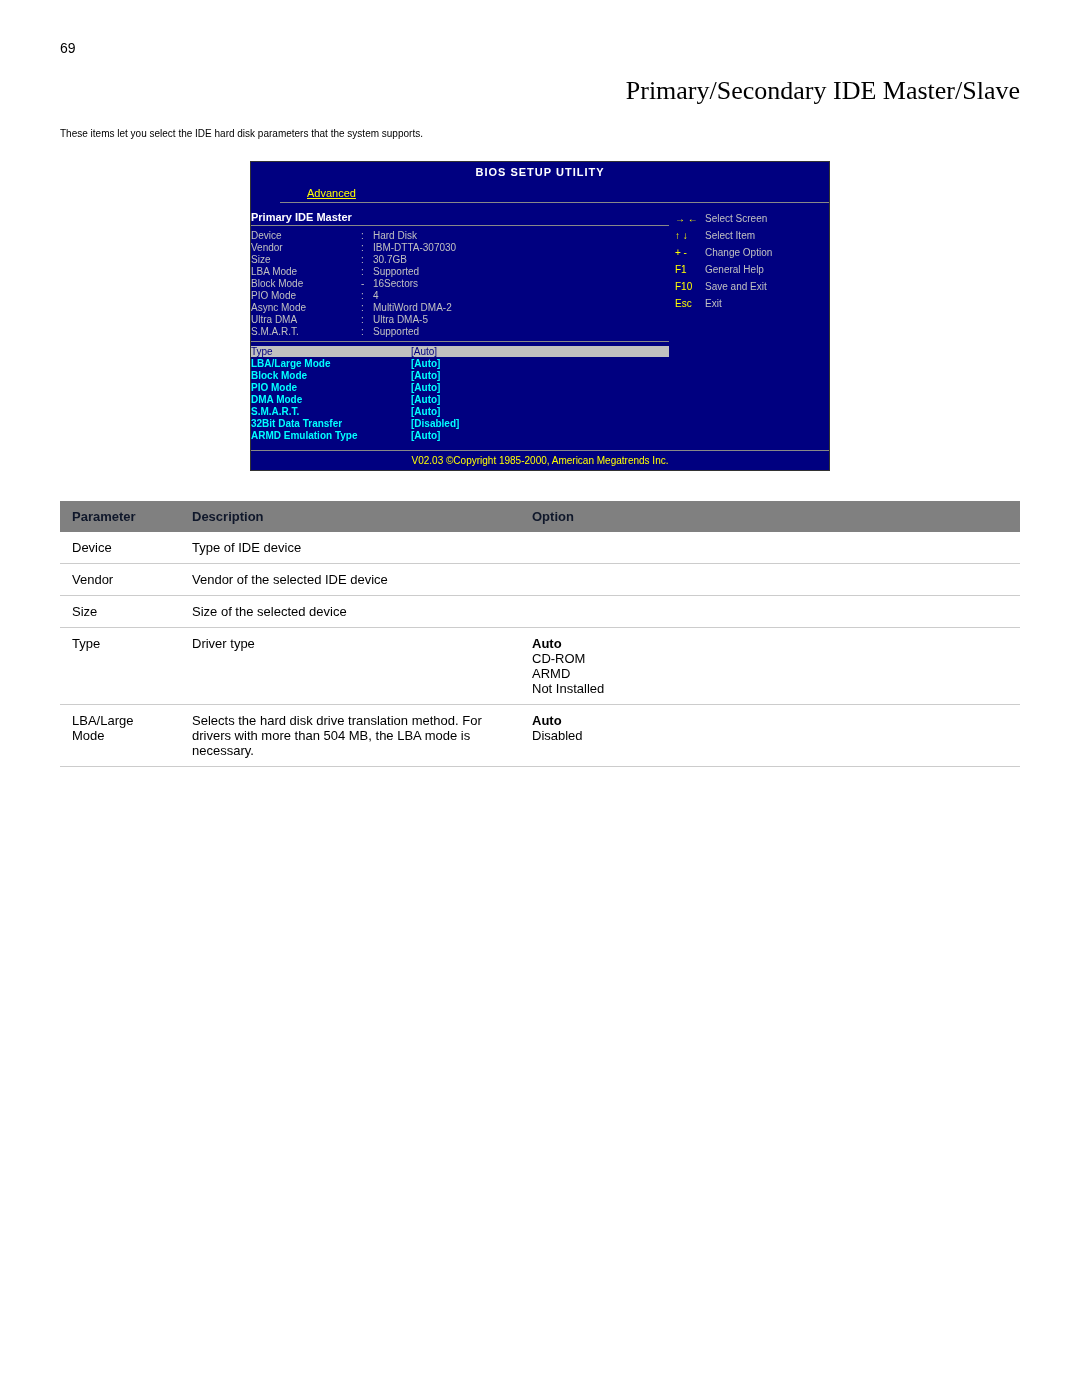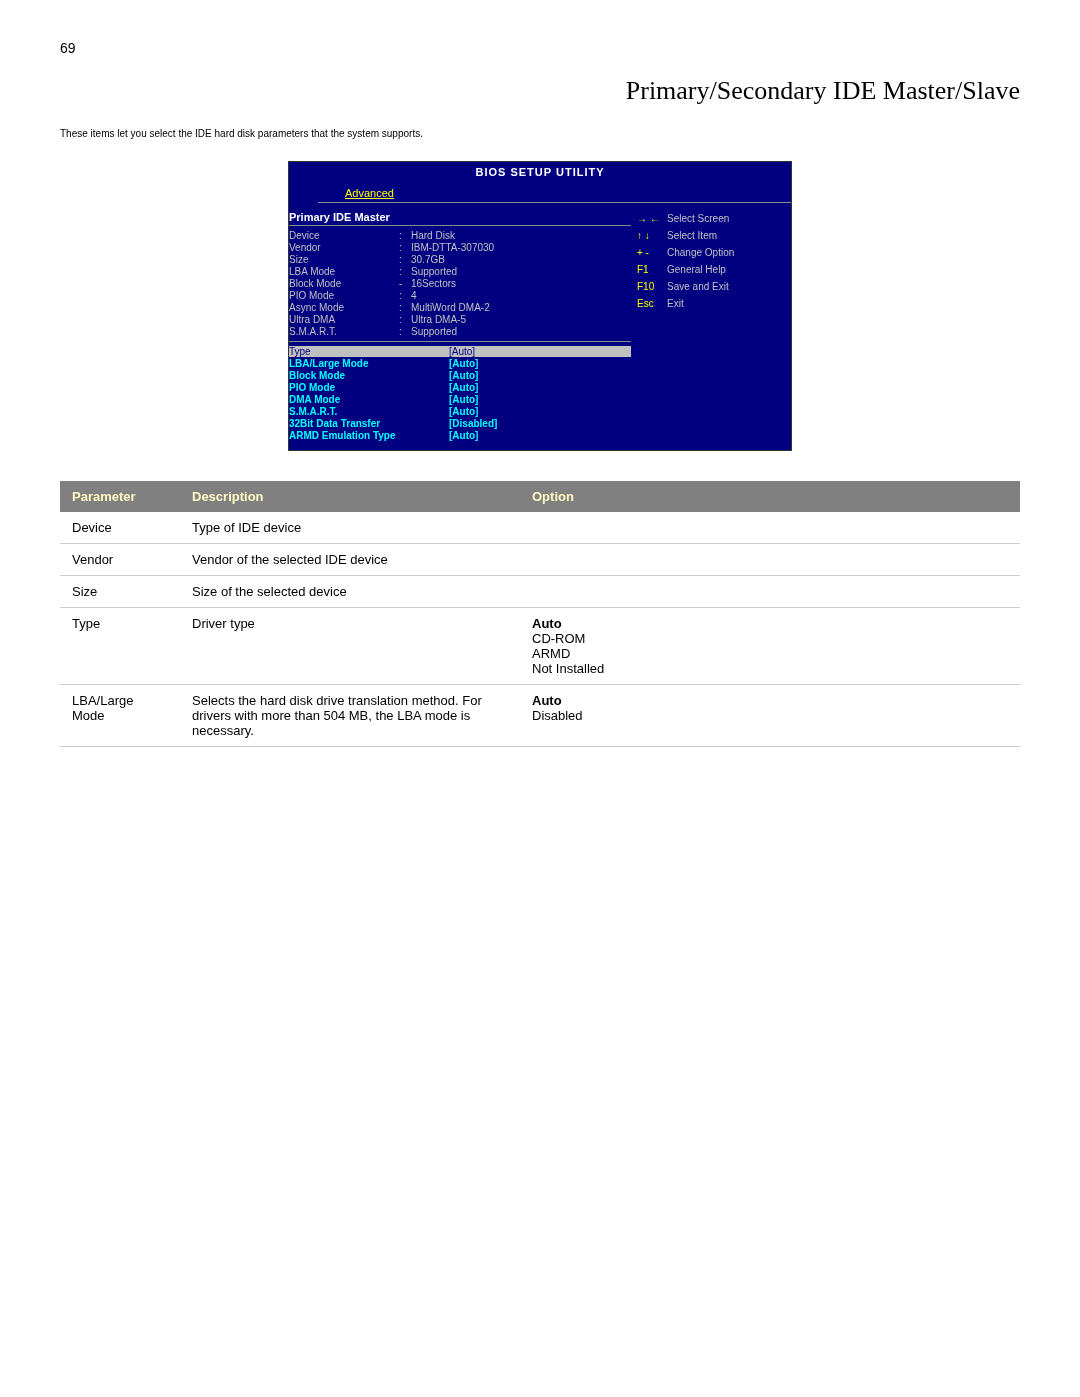--- a/index.html
+++ b/index.html
@@ -29,21 +29,21 @@
 
     .intro-text {
       font-size: 10px;
       margin-bottom: 20px;
       line-height: 1.5;
       margin-top: 20px;
     }
 
     
     .bios-container {
-      width: 504px;
+      width: 580px;
       margin: 0 auto 30px auto;
       border: 1px solid #333;
       background: #000080;
       color: #ffffff;
     }
 
     .bios-title-bar {
       background: #000080;
       text-align: center;
       padding: 4px;
@@ -191,21 +191,21 @@
     
     .param-table {
       width: 100%;
       border-collapse: collapse;
       margin-top: 10px;
       font-size: 13px;
     }
 
     .param-table thead tr {
       background: #808080;
-      color: #fef9c3;
+      color: #0f172a;
     }
 
     .param-table thead th {
       padding: 8px 12px;
       text-align: left;
       font-weight: bold;
       font-size: 13px;
     }
 
     .param-table tbody tr {
@@ -361,20 +361,21 @@
           <span class="bios-key-sym">F10</span>
           <span class="bios-key-desc">Save and Exit</span>
         </div>
         <div class="bios-key-line">
           <span class="bios-key-sym">Esc</span>
           <span class="bios-key-desc">Exit</span>
         </div>
       </div>
     </div>
   </div>
+  <div class="bios-footer">V02.03 ©Copyright 1985-2000, American Megatrends Inc.</div>
 </div>
 
 <table class="param-table">
   <thead>
     <tr>
       <th>Parameter</th>
       <th>Description</th>
       <th>Option</th>
     </tr>
   </thead>

